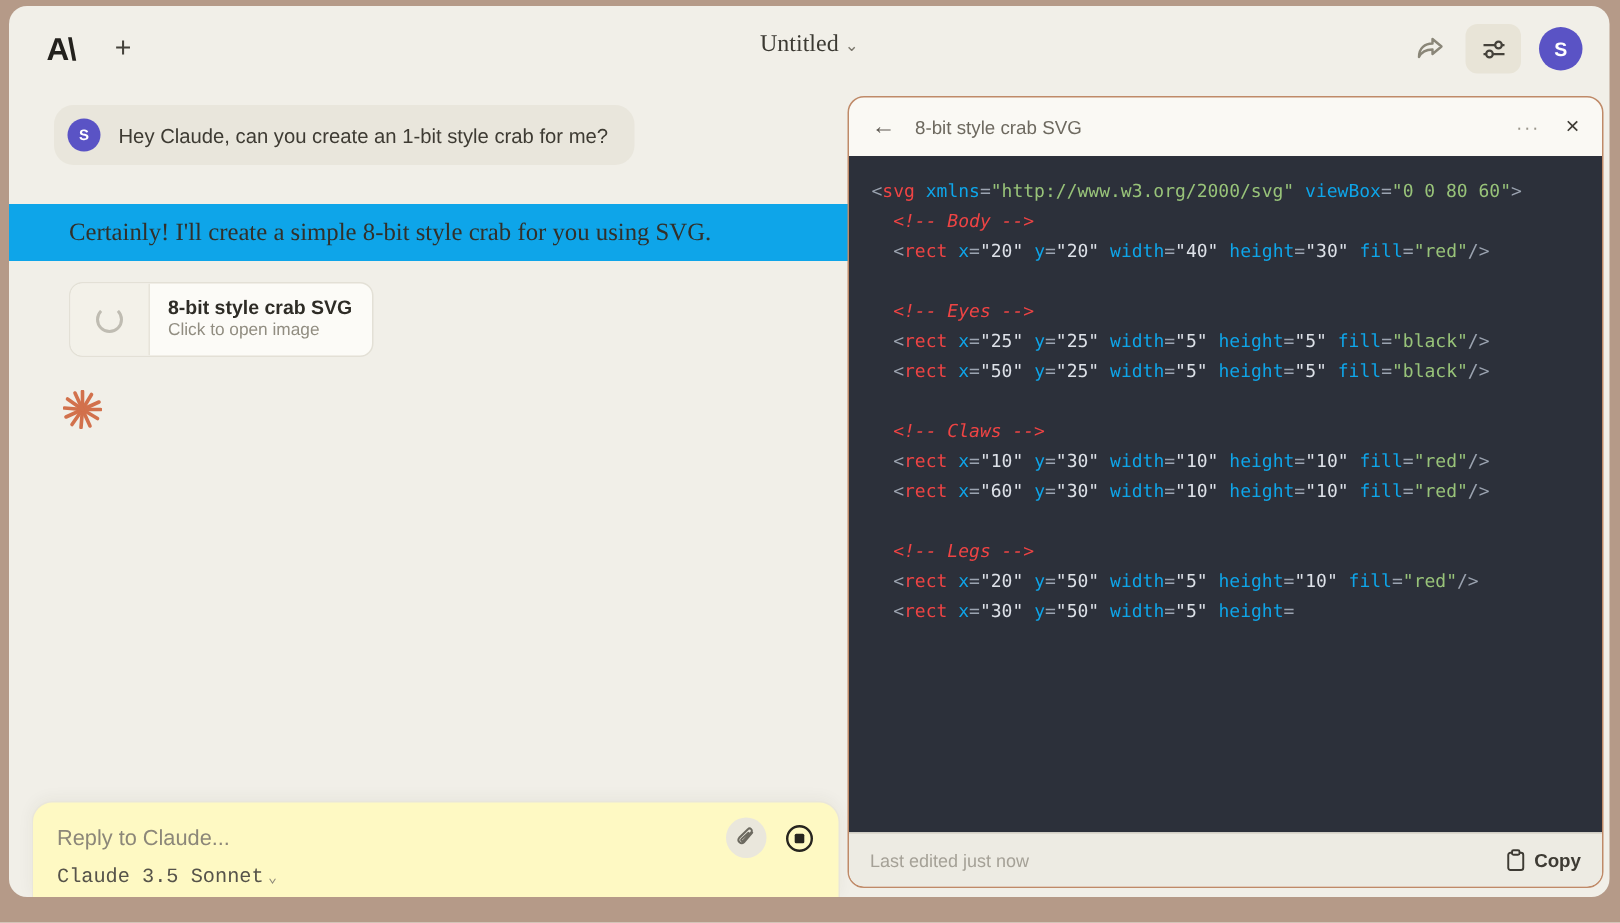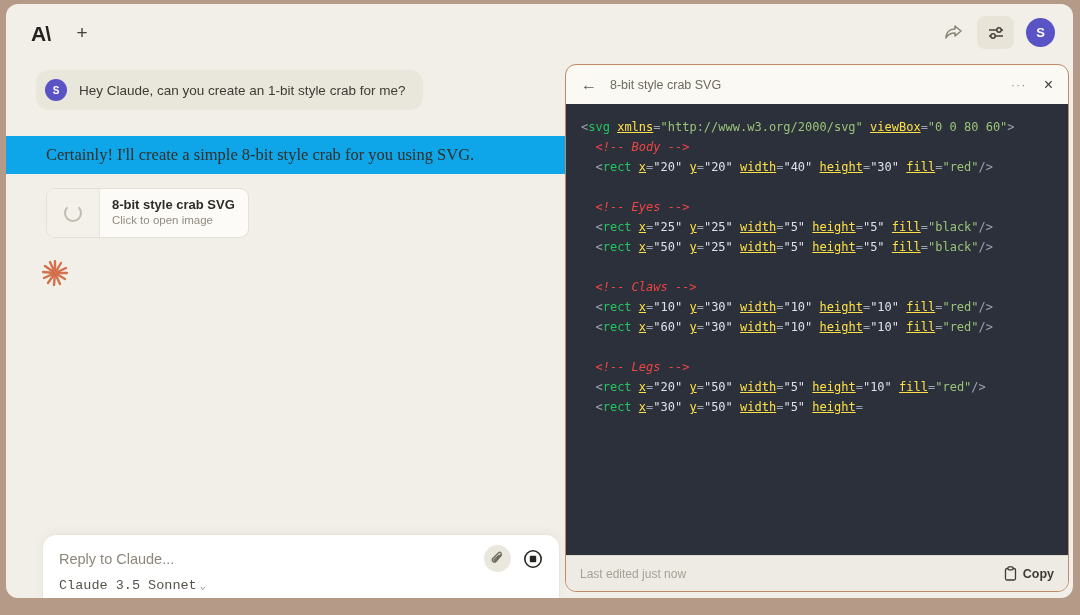--- a/index.html
+++ b/index.html
@@ -36,61 +36,62 @@
   .card-left { width:53px; background:#f3f1e9; border-right:1px solid #e7e4da; display:flex; align-items:center; justify-content:center; }
   .spinner { width:18px; height:18px; border:2px solid #bfbcb2; border-top-color:transparent; border-radius:50%; animation:spin 1.2s linear infinite; }
   @keyframes spin { to { transform:rotate(360deg); } }
   .card-body { padding:8px 10px 0 12px; }
   .card-title { font-size:13px; font-weight:700; color:#2e2c26; white-space:nowrap; }
   .card-sub { font-size:11.5px; color:#918d81; margin-top:2px; }
 
   .starburst { margin:22px 0 0 36px; width:26px; height:26px; }
 
   
-  .composer { position:absolute; left:36px; right:6px; bottom:0; height:64px; background:#ffffff;
+  .composer { position:absolute; left:15px; right:6px; bottom:0; height:64px; background:#fef9c3;
     border:1px solid #e9e6db; border-bottom:none; border-radius:14px 14px 0 0; box-shadow:0 -2px 10px rgba(60,50,30,0.05); }
   .composer-row1 { display:flex; align-items:center; padding:10px 14px 0 16px; }
   .composer-placeholder { flex:1; font-size:14.5px; color:#8c8779; }
   .attach-btn { width:27px; height:27px; border-radius:50%; background:#eae7dc; display:flex; align-items:center; justify-content:center; margin-right:10px; }
   .stop-btn { width:24px; height:24px; display:flex; align-items:center; justify-content:center; }
   .composer-row2 { padding:6px 0 0 16px; font-family:Liberation Mono, monospace; font-size:13.5px; color:#56534a; }
   .composer-row2 .chev { font-size:10px; color:#8c8779; margin-left:3px; }
 
   
   .panel { position:absolute; left:559px; top:60px; right:4px; bottom:6px;
     background:#faf9f4; border:1.5px solid #bf8a68; border-radius:11px; display:flex; flex-direction:column; overflow:hidden; }
   .panel-header { height:39px; flex:0 0 auto; display:flex; align-items:center; padding:0 15px; gap:13px; }
   .back-btn { font-size:16px; color:#5e5a52; }
   .panel-title { font-size:12.5px; color:#6d695f; flex:1; }
   .dots-btn { font-size:13px; color:#9a968b; letter-spacing:1px; }
   .close-btn { font-size:16px; color:#403d36; margin-left:4px; }
 
   .code-area { flex:1; background:#2c303a; padding:13px 8px 0 15px; overflow:hidden;
     font-family:"DejaVu Sans Mono",monospace; font-size:12px; line-height:20px; white-space:pre; }
   .code-line { height:20px; }
-  .tk-t  { color:#22c55e;text-align:right; }
-  .tk-a  { color:#fde047;text-decoration:underline; }
+  .tk-t  { color:#ef4444;text-align:right; }
+  .tk-a  { color:#0ea5e9; }
   .tk-p  { color:#9ba3b0; }
   .tk-ns { color:#dde1e8; }
   .tk-gs { color:#98c379; }
   .tk-cm { color:#ef4444; font-style:italic; }
   .tk-pl { color:#c3c9d4; }
 
   .panel-footer { height:36px; flex:0 0 auto; background:#edebe3; border-top:1px solid #dedacf; display:flex; align-items:center; padding:12px 14px;justify-content:flex-end; }
   .footer-status { flex:1; font-size:12px; color:#a5a197; }
   .copy-btn { display:flex; align-items:center; gap:6px; font-size:12.5px; font-weight:700; color:#3e3b34; cursor:pointer; }
 </style>
 </head>
 <body>
 
 <div class="app">
 
   <div class="topbar">
     <div class="logo">A\</div>
     <div class="newchat-btn">+</div>
+    <div class="doc-title"><span>Untitled</span><span class="chev">⌄</span></div>
     <div class="top-actions">
       <div class="share-btn">
         <svg width="19" height="17" viewBox="0 0 19 17" fill="none" stroke="#8a8678" stroke-width="1.6" stroke-linejoin="round">
             <path d="M11 2 L17 7 L11 12 L11 9 C6 9 3.5 11 2 14 C2 8 6 5 11 5 Z"></path>
           </svg>
       </div>
       <div class="sliders-btn">
         <svg width="18" height="16" viewBox="0 0 18 16" stroke="#45423b" stroke-width="1.5" fill="#e8e4d7">
             <line x1="2" y1="5" x2="16" y2="5"></line>
             <circle cx="12" cy="5" r="2.2"></circle>

